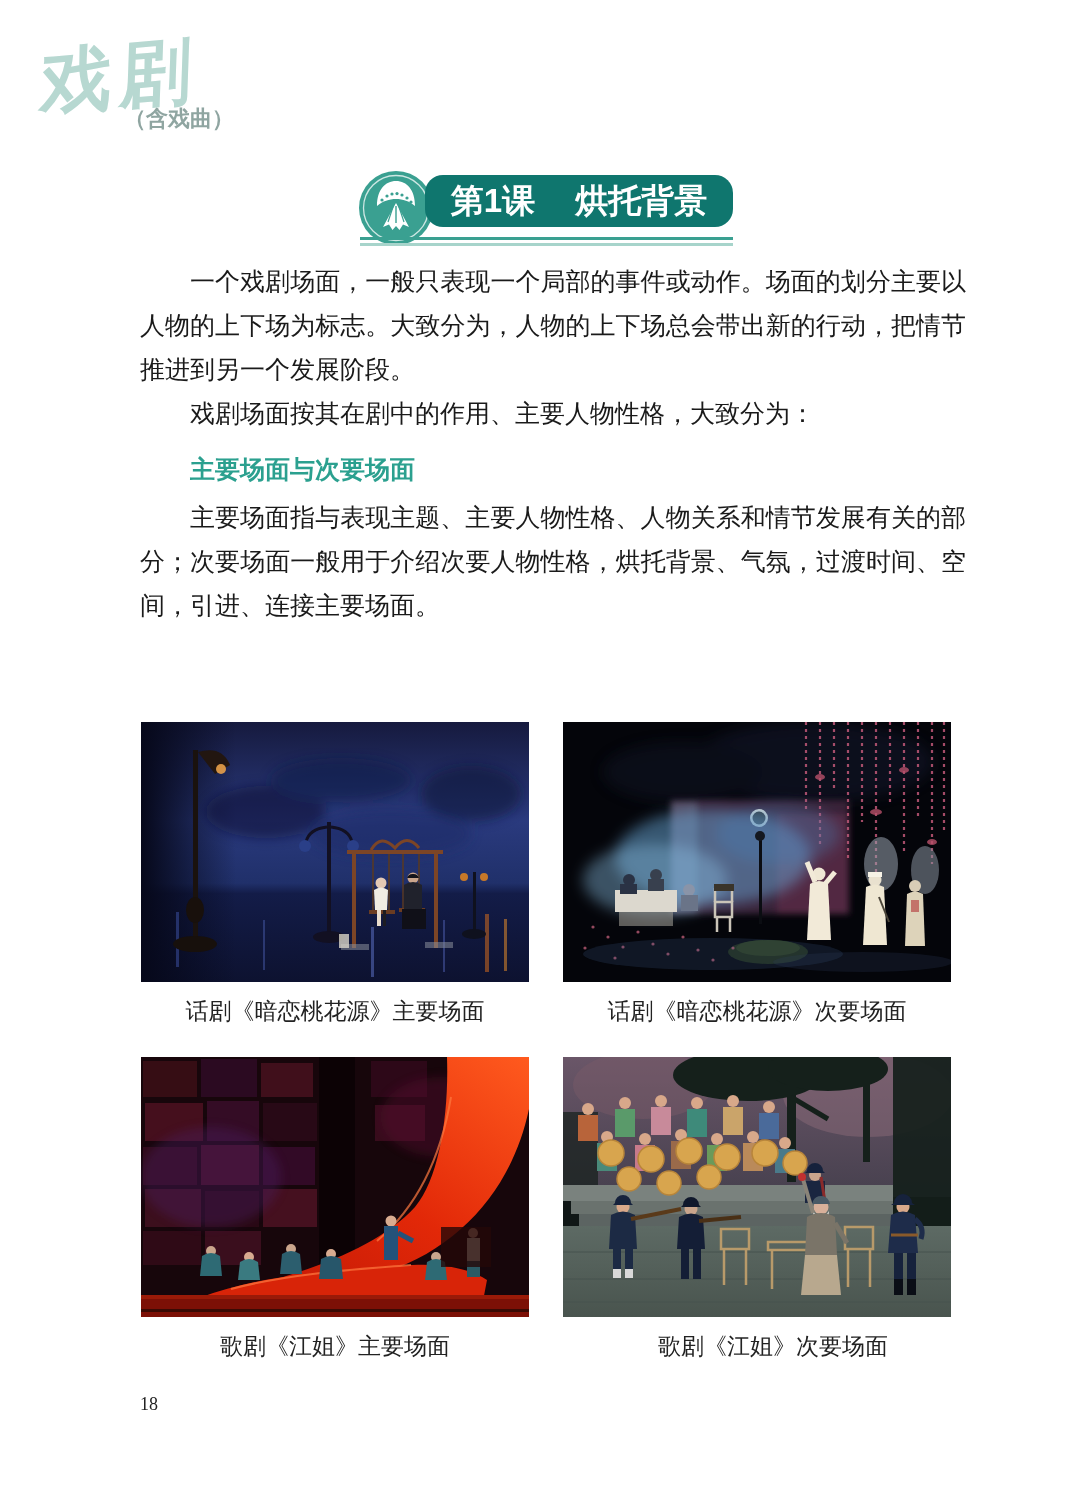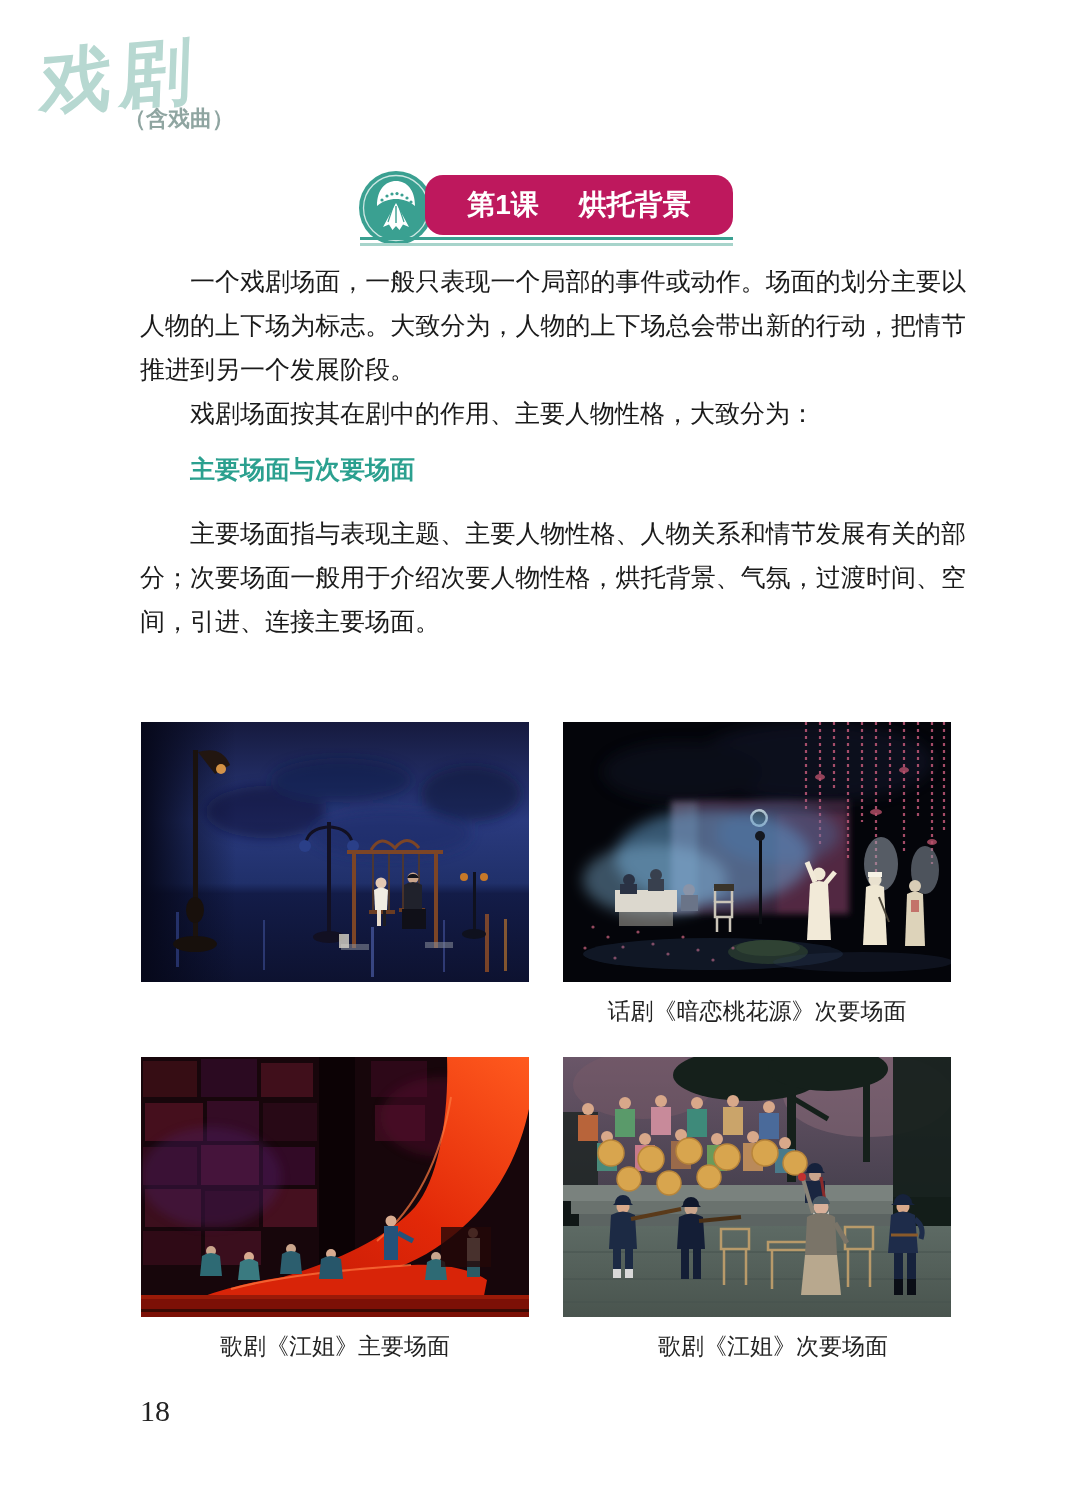--- a/index.html
+++ b/index.html
@@ -9,53 +9,53 @@
   
   .logo { position:absolute; left:40px; top:40px; width:220px; }
   .logo-title { font-family:"DejaVu Serif",serif; font-weight:bold; font-size:72px;
                 color:#b7d8d1; letter-spacing:8px; transform:rotate(-5deg) skewX(-7deg);
                 display:inline-block; line-height:1; }
   .logo-sub { font-size:22px; color:#8fa5a1; margin-left:84px; margin-top:-8px; font-family:"Liberation Sans",sans-serif;font-weight:bold; }
 
   
   .lesson-header { position:absolute; left:356px; top:168px; width:382px; height:80px; }
   .lesson-icon { position:absolute; left:2px; top:2px; width:76px; height:76px; }
-  .lesson-banner { position:absolute; left:69px; top:7px; width:308px; height:60px;
-                   background:#be185d; border-radius:18px; color:#ffffff;
+  .lesson-banner { position:absolute; left:69px; top:7px; width:308px; height:52px;
+                   background:#0f766e; border-radius:18px; color:#ffffff;
                    display:flex; align-items:center; justify-content:center;
-                   font-family:"Liberation Sans",sans-serif; font-weight:bold; font-size:28px; }
+                   font-family:"Liberation Sans",sans-serif; font-weight:bold; font-size:33px; }
   .banner-gap { display:inline-block; width:40px; }
   .lesson-underline { position:absolute; left:4px; top:69px; width:373px; height:9px;
                       border-top:3px solid #3aa091; border-bottom:3px solid #a7d4cb; }
 
   
   .content { position:absolute; left:140px; top:260px; width:826px;
              font-size:25px; line-height:44px; text-align:justify; }
   .content p { text-indent:2em; }
   .section-heading { color:#2ba violet; }
   .section-heading { color:#2ba08f; font-family:"Liberation Sans",sans-serif; font-weight:bold;
-                     font-size:25px; line-height:34px; margin-top:16px; margin-bottom:26px;
+                     font-size:25px; line-height:34px; margin-top:16px; margin-bottom:10px;
                      text-indent:2em; }
 
   
   .photo-grid { position:absolute; left:141px; top:722px; width:811px; height:650px; }
   .photo { position:absolute; width:388px; height:260px; overflow:hidden; background:#05060c; }
   .photo svg { width:100%; height:100%; display:block; }
   .pos-a { left:0;     top:0; }
   .pos-b { left:422px; top:0; }
   .pos-c { left:0;     top:335px; }
   .pos-d { left:422px; top:335px; }
   .caption { position:absolute; width:388px; text-align:center; font-size:23px; color:#222222;
              font-family:"DejaVu Serif",serif; }
   .cap-a { left:0;     top:274px; }
   .cap-b { left:422px; top:274px; }
   .cap-c { left:0;     top:609px; }
   .cap-d { left:438px; top:609px; }
 
-  .page-number { position:absolute; left:140px; top:1394px; font-size:30px; color:#222222; }
+  .page-number { position:absolute; left:140px; top:1394px; font-size:18px; color:#222222; }
 </style>
 </head>
 <body>
 
 <div class="page">
 
   <div class="logo">
     <span class="logo-title">戏剧</span>
     <div class="logo-sub">（含戏曲）</div>
   </div>
@@ -499,20 +499,21 @@
           <line x1="328" y1="178" x2="355" y2="178" stroke="#8a5a2a" stroke-width="3"></line>
           <path d="M352,162 q10,8 6,20" stroke="#1e2c4a" stroke-width="5" fill="none"></path>
           <rect x="331" y="196" width="9" height="26" fill="#16223c"></rect>
             <rect x="344" y="196" width="9" height="26" fill="#16223c"></rect>
           <rect x="331" y="222" width="9" height="16" fill="#0a0e16"></rect>
             <rect x="344" y="222" width="9" height="16" fill="#0a0e16"></rect>
         </g>
       </svg>
     </div>
 
+    <figcaption class="caption cap-a">话剧《暗恋桃花源》主要场面</figcaption>
     <figcaption class="caption cap-b">话剧《暗恋桃花源》次要场面</figcaption>
     <figcaption class="caption cap-c">歌剧《江姐》主要场面</figcaption>
     <figcaption class="caption cap-d">歌剧《江姐》次要场面</figcaption>
   </div>
 
   <div class="page-number">18</div>
 
 </div>
 
 </body></html>

